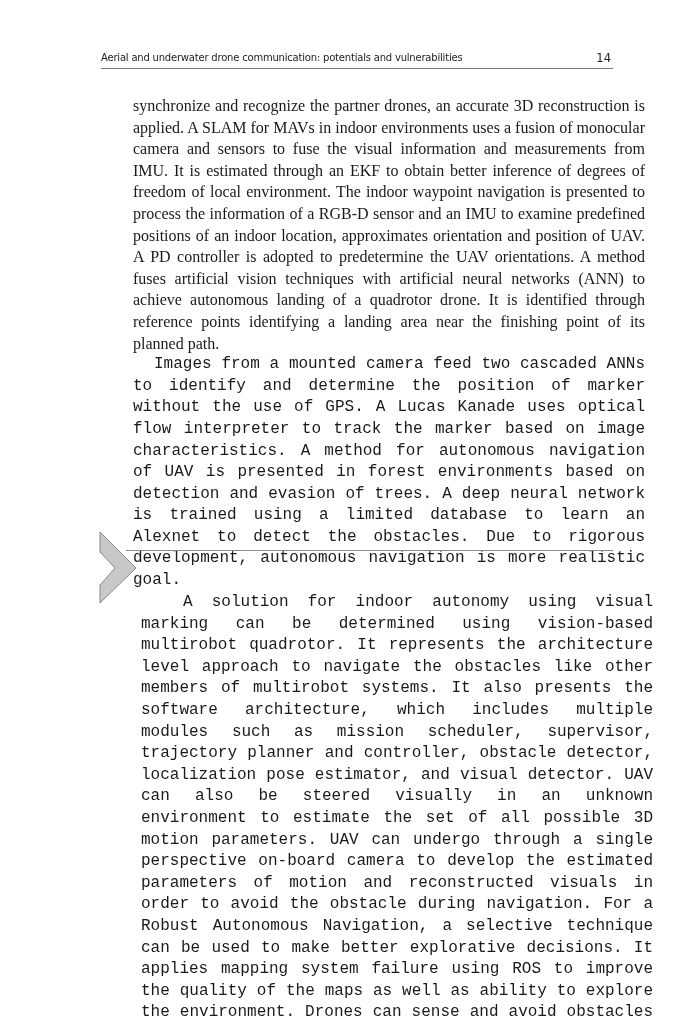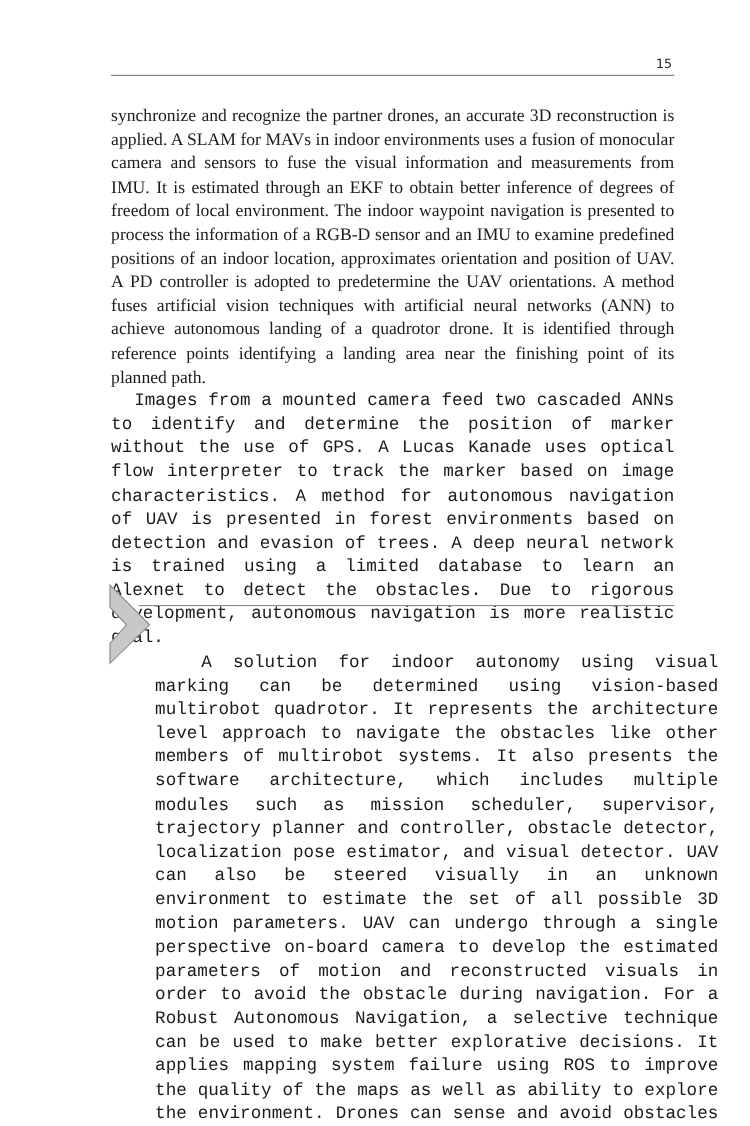--- a/index.html
+++ b/index.html
@@ -13,24 +13,25 @@
   .section { position:absolute; left:98px; top:530px; width:515px; height:75px; }
   .section .rule { position:absolute; left:28px; top:20px; width:487px; border-top:1px solid #888; }
   .section svg { position:absolute; left:0; top:0; }
   .section .heading { position:absolute; left:44px; top:28px; font-family:"DejaVu Sans", sans-serif; font-weight:bold; font-size:17px; color:#1a1a1a; letter-spacing:-0.3px; }
   .section .heading .num { margin-right:12px; }
 </style>
 </head>
 <body>
 
 <div class="header">
-  <span class="page">15</span>
+  <span class="title">Aerial and underwater drone communication: potentials and vulnerabilities</span>
+  <span class="page">14</span>
 </div>
 
-<div class="body-text" style="top:95px;">
+<div class="body-text" style="top:95px;margin-left:32px;">
   <p>synchronize and recognize the partner drones, an accurate 3D reconstruction is applied. A SLAM for MAVs in indoor environments uses a fusion of monocular camera and sensors to fuse the visual information and measurements from IMU. It is estimated through an EKF to obtain better inference of degrees of freedom of local environment. The indoor waypoint navigation is presented to process the information of a RGB-D sensor and an IMU to examine predefined positions of an indoor location, approximates orientation and position of UAV. A PD controller is adopted to predetermine the UAV orientations. A method fuses artificial vision techniques with artificial neural networks (ANN) to achieve autonomous landing of a quadrotor drone. It is identified through reference points identifying a landing area near the finishing point of its planned path.</p>
   <p class="indent">Images from a mounted camera feed two cascaded ANNs to identify and determine the position of marker without the use of GPS. A Lucas Kanade uses optical flow interpreter to track the marker based on image characteristics. A method for autonomous navigation of UAV is presented in forest environments based on detection and evasion of trees. A deep neural network is trained using a limited database to learn an Alexnet to detect the obstacles. Due to rigorous development, autonomous navigation is more realistic goal.</p>
 </div>
 
 <div class="section">
   <svg width="40" height="75" viewBox="0 0 40 75">
     <polygon points="2,2 2,22 17,38 2,55 2,73 38,38" fill="#c8c8c8" stroke="#888" stroke-width="1"></polygon>
   </svg>
   <div class="rule"></div>
 </div>

